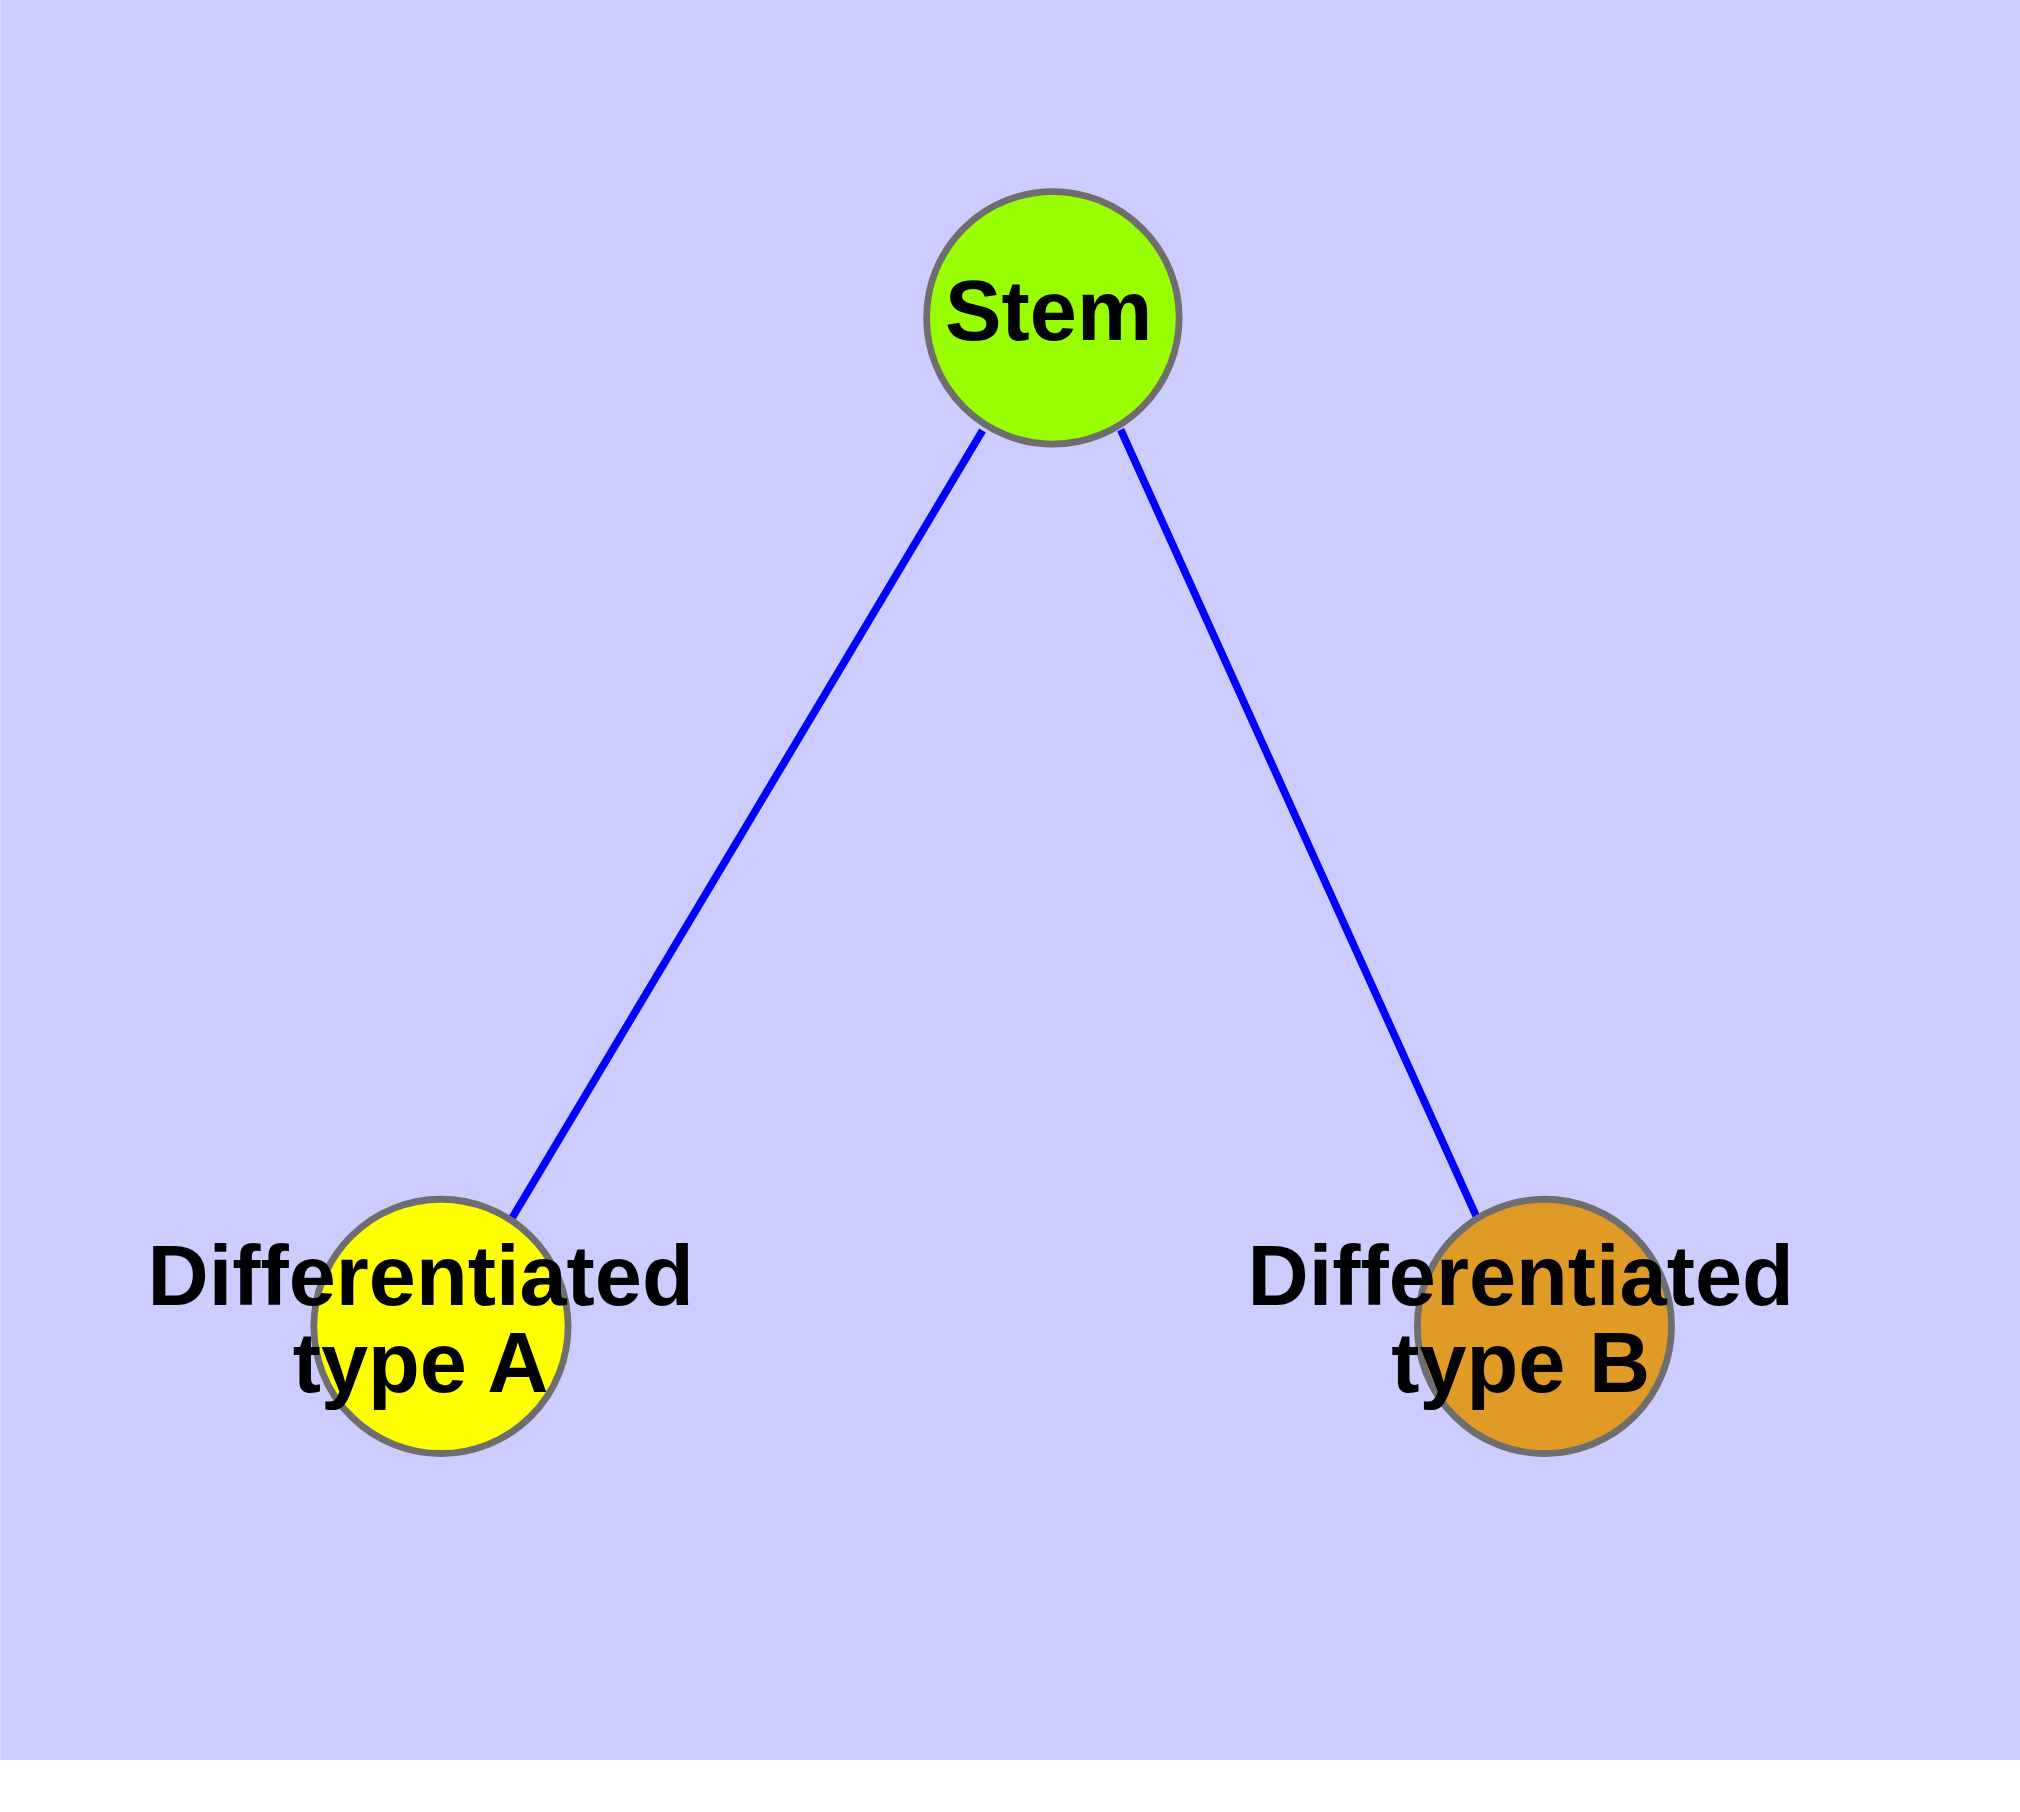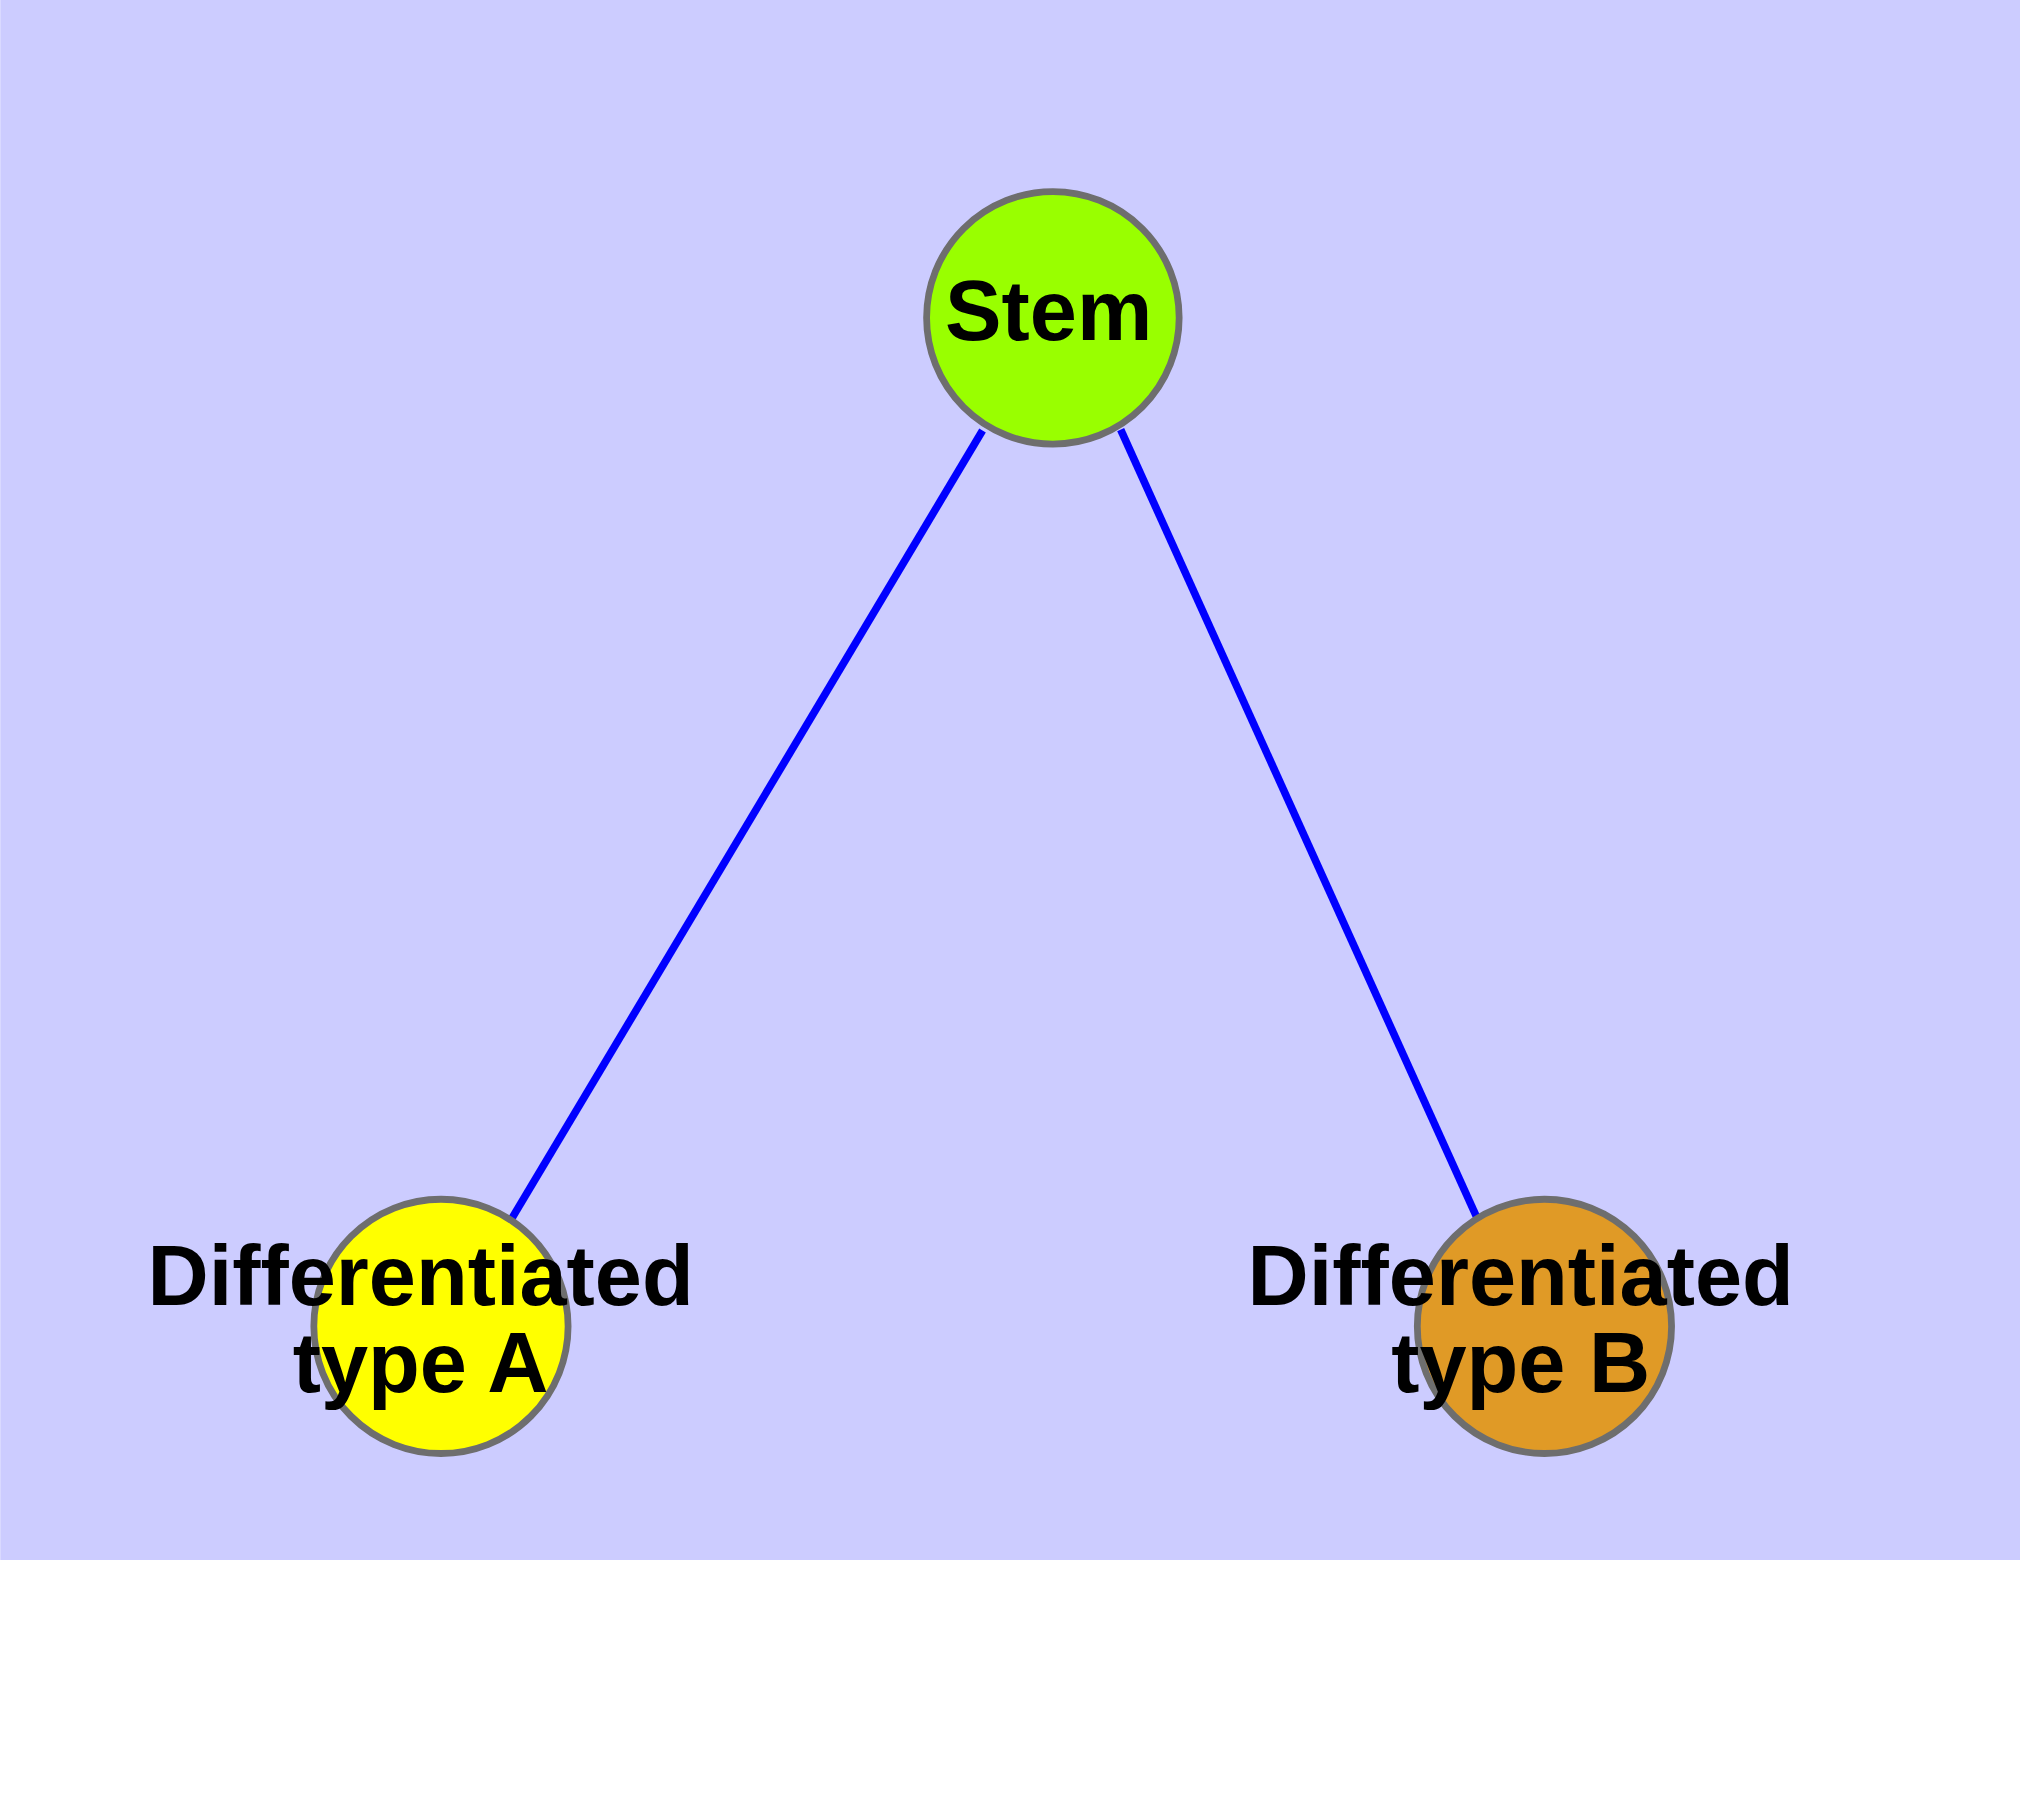--- a/index.html
+++ b/index.html
@@ -7,21 +7,21 @@
     margin: 0;
     padding: 0;
     background: #ffffff;
   }
   body {
     font-family: "Liberation Sans", sans-serif;
   }
   #canvas {
     position: relative;
     width: 2021px;
-    height: 1560px;
+    height: 1760px;
     overflow: hidden;
   }
   #graph-svg {
     position: absolute;
     left: 0;
     top: 0;
     width: 2021px;
     height: 1812px;
     display: block;
   }

